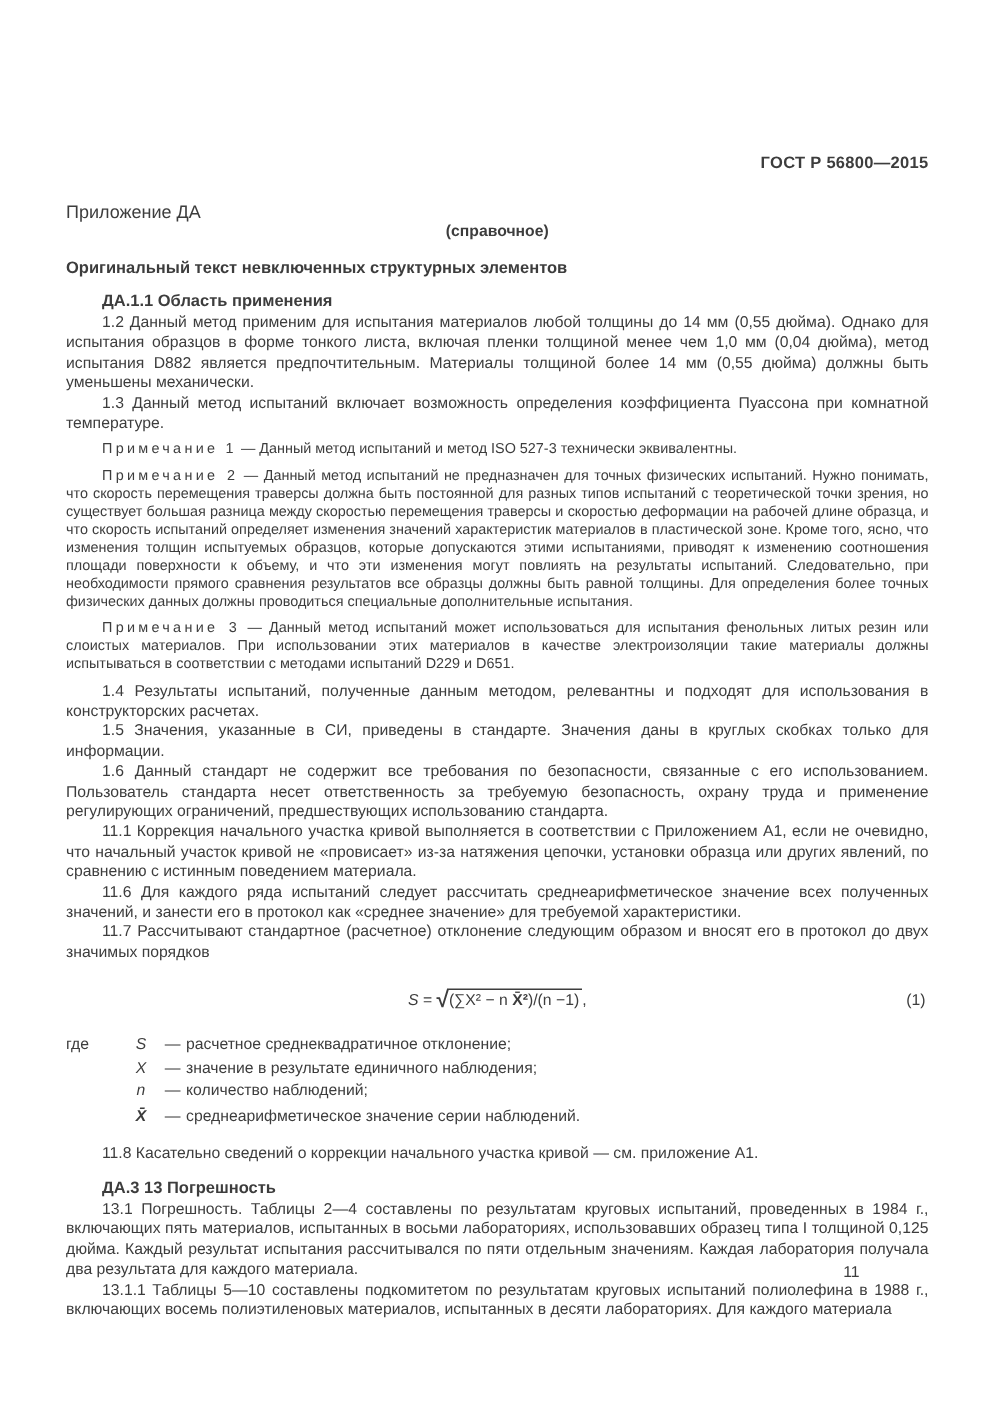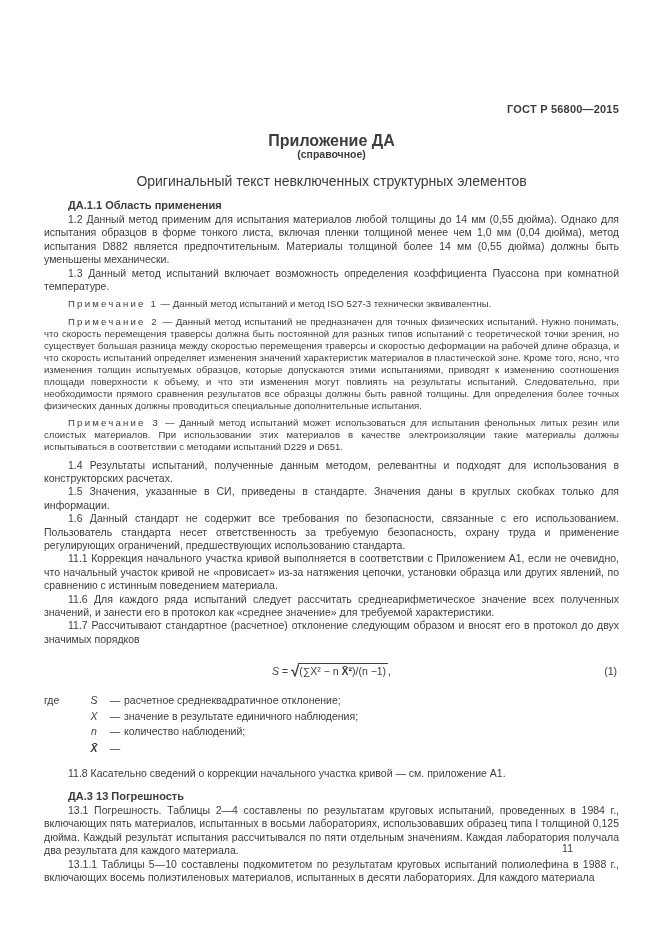--- a/index.html
+++ b/index.html
@@ -21,36 +21,36 @@
   }
   .doc-header {
     padding-top: 55px;
     text-align: right;
     font-size: 11px;
     font-weight: bold;
     letter-spacing: .2px;
   }
   .appendix-name {
     margin-top: 20px;
-    text-align: center;
-    font-size: 16px;
-    font-weight: bold;
+    text-align: left;
+    font-size: 12px;
+    font-weight: normal;
     line-height: 12.5px;
   }
   .appendix-kind {
     text-align: center;
     font-size: 10.5px;
     font-weight: bold;
     line-height: 12.5px;
   }
   h1.doc-title {
     margin: 13px 0 0 0;
-    text-align: center;
-    font-size: 14px;
-    font-weight: normal;
+    text-align: left;
+    font-size: 11px;
+    font-weight: bold;
   }
   h2.sec-heading {
     margin: 10px 0 2px 0;
     padding-left: 24px;
     font-size: 11px;
     font-weight: bold;
   }
   p.body {
     margin: 0;
     font-size: 10.5px;
@@ -170,20 +170,21 @@
       <div class="w-row">
         <span class="w-lead"></span>
         <span class="w-sym">n</span>
         <span class="w-dash">—</span>
         <span class="w-desc">количество наблюдений;</span>
       </div>
       <div class="w-row w-row-last">
         <span class="w-lead"></span>
         <span class="w-sym w-sym-bold">X̄</span>
         <span class="w-dash">—</span>
+        <span class="w-desc">среднеарифметическое значение серии наблюдений.</span>
       </div>
     </div>
 
     <p class="body p-after-where">11.8 Касательно сведений о коррекции начального участка кривой — см. приложение А1.</p>
 
     <h2 class="sec-heading">ДА.3 13 Погрешность</h2>
 
     <p class="body">13.1 Погрешность. Таблицы 2—4 составлены по результатам круговых испытаний, проведенных в 1984 г., включающих пять материалов, испытанных в восьми лабораториях, использовавших образец типа I толщиной 0,125 дюйма. Каждый результат испытания рассчитывался по пяти отдельным значениям. Каждая лаборатория получала два результата для каждого материала.</p>
     <p class="body">13.1.1 Таблицы 5—10 составлены подкомитетом по результатам круговых испытаний полиолефина в 1988 г., включающих восемь полиэтиленовых материалов, испытанных в десяти лабораториях. Для каждого материала</p>
 

